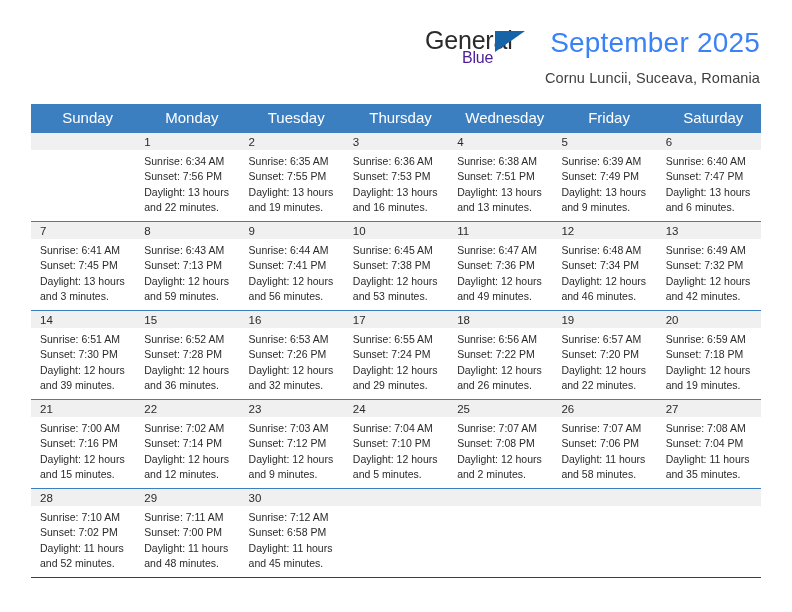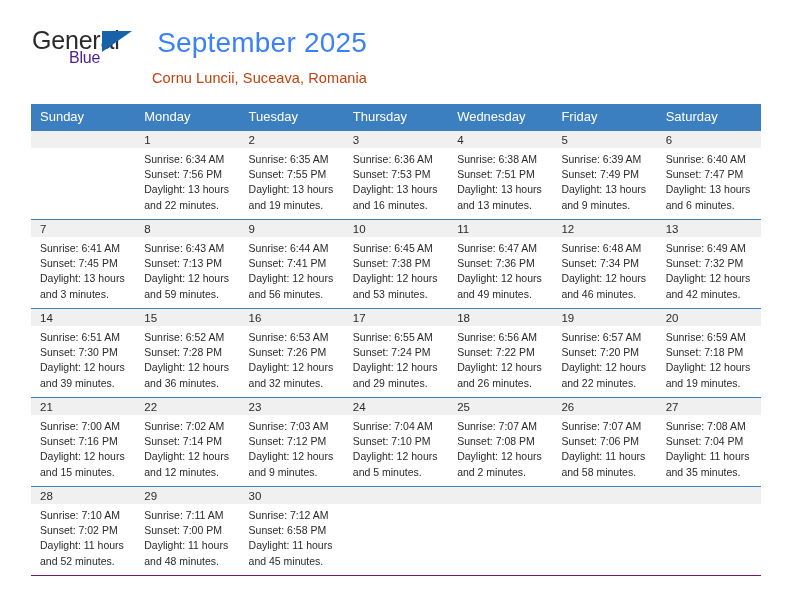--- a/index.html
+++ b/index.html
@@ -13,22 +13,22 @@
     font-family: "Liberation Sans", sans-serif;
     color: #222222;
     position: relative;
     overflow: hidden;
   }
 
   
   .page-header {
     display: flex;
     align-items: flex-start;
-    justify-content: flex-start;
-    padding: 26px 32px 0 32px;
+    justify-content: flex-end;
+    padding: 26px 32px 0 52px;
     box-sizing: border-box;
   }
 
   .logo {
     position: relative;
     width: 120px;
     height: 52px;
     line-height: 1;
     user-select: none;
   }
@@ -65,45 +65,46 @@
   .cal-title {
     font-size: 28px;
     font-weight: normal;
     color: #3b82f6;
     line-height: 1.1;
     margin: 0;
     letter-spacing: 0.2px;
   }
   .cal-subtitle {
     font-size: 14.5px;
-    color: #c2410c;
+    color: #404040;
     margin-top: 11px;
     letter-spacing: 0.1px;
   }
 
   
   .calendar {
     position: absolute;
     left: 31px;
     top: 104px;
     width: 730px;
     box-sizing: border-box;
   }
 
   .weekday-row {
     display: flex;
     background: #3c7fc0;
   }
   .weekday-cell {
     flex: 1 1 0;
     color: #ffffff;
-    font-size: 13px;
+    font-size: 15px;
     padding: 5px 0 6px 9px;
     box-sizing: border-box;
     line-height: 1.2;
+    text-align: center;
   }
 
   .week-row {
     display: flex;
     border-bottom: 1px solid #3c7fc0;
   }
   .week-row:last-child {
     border-bottom: 1px solid #701a75;
   }
 

